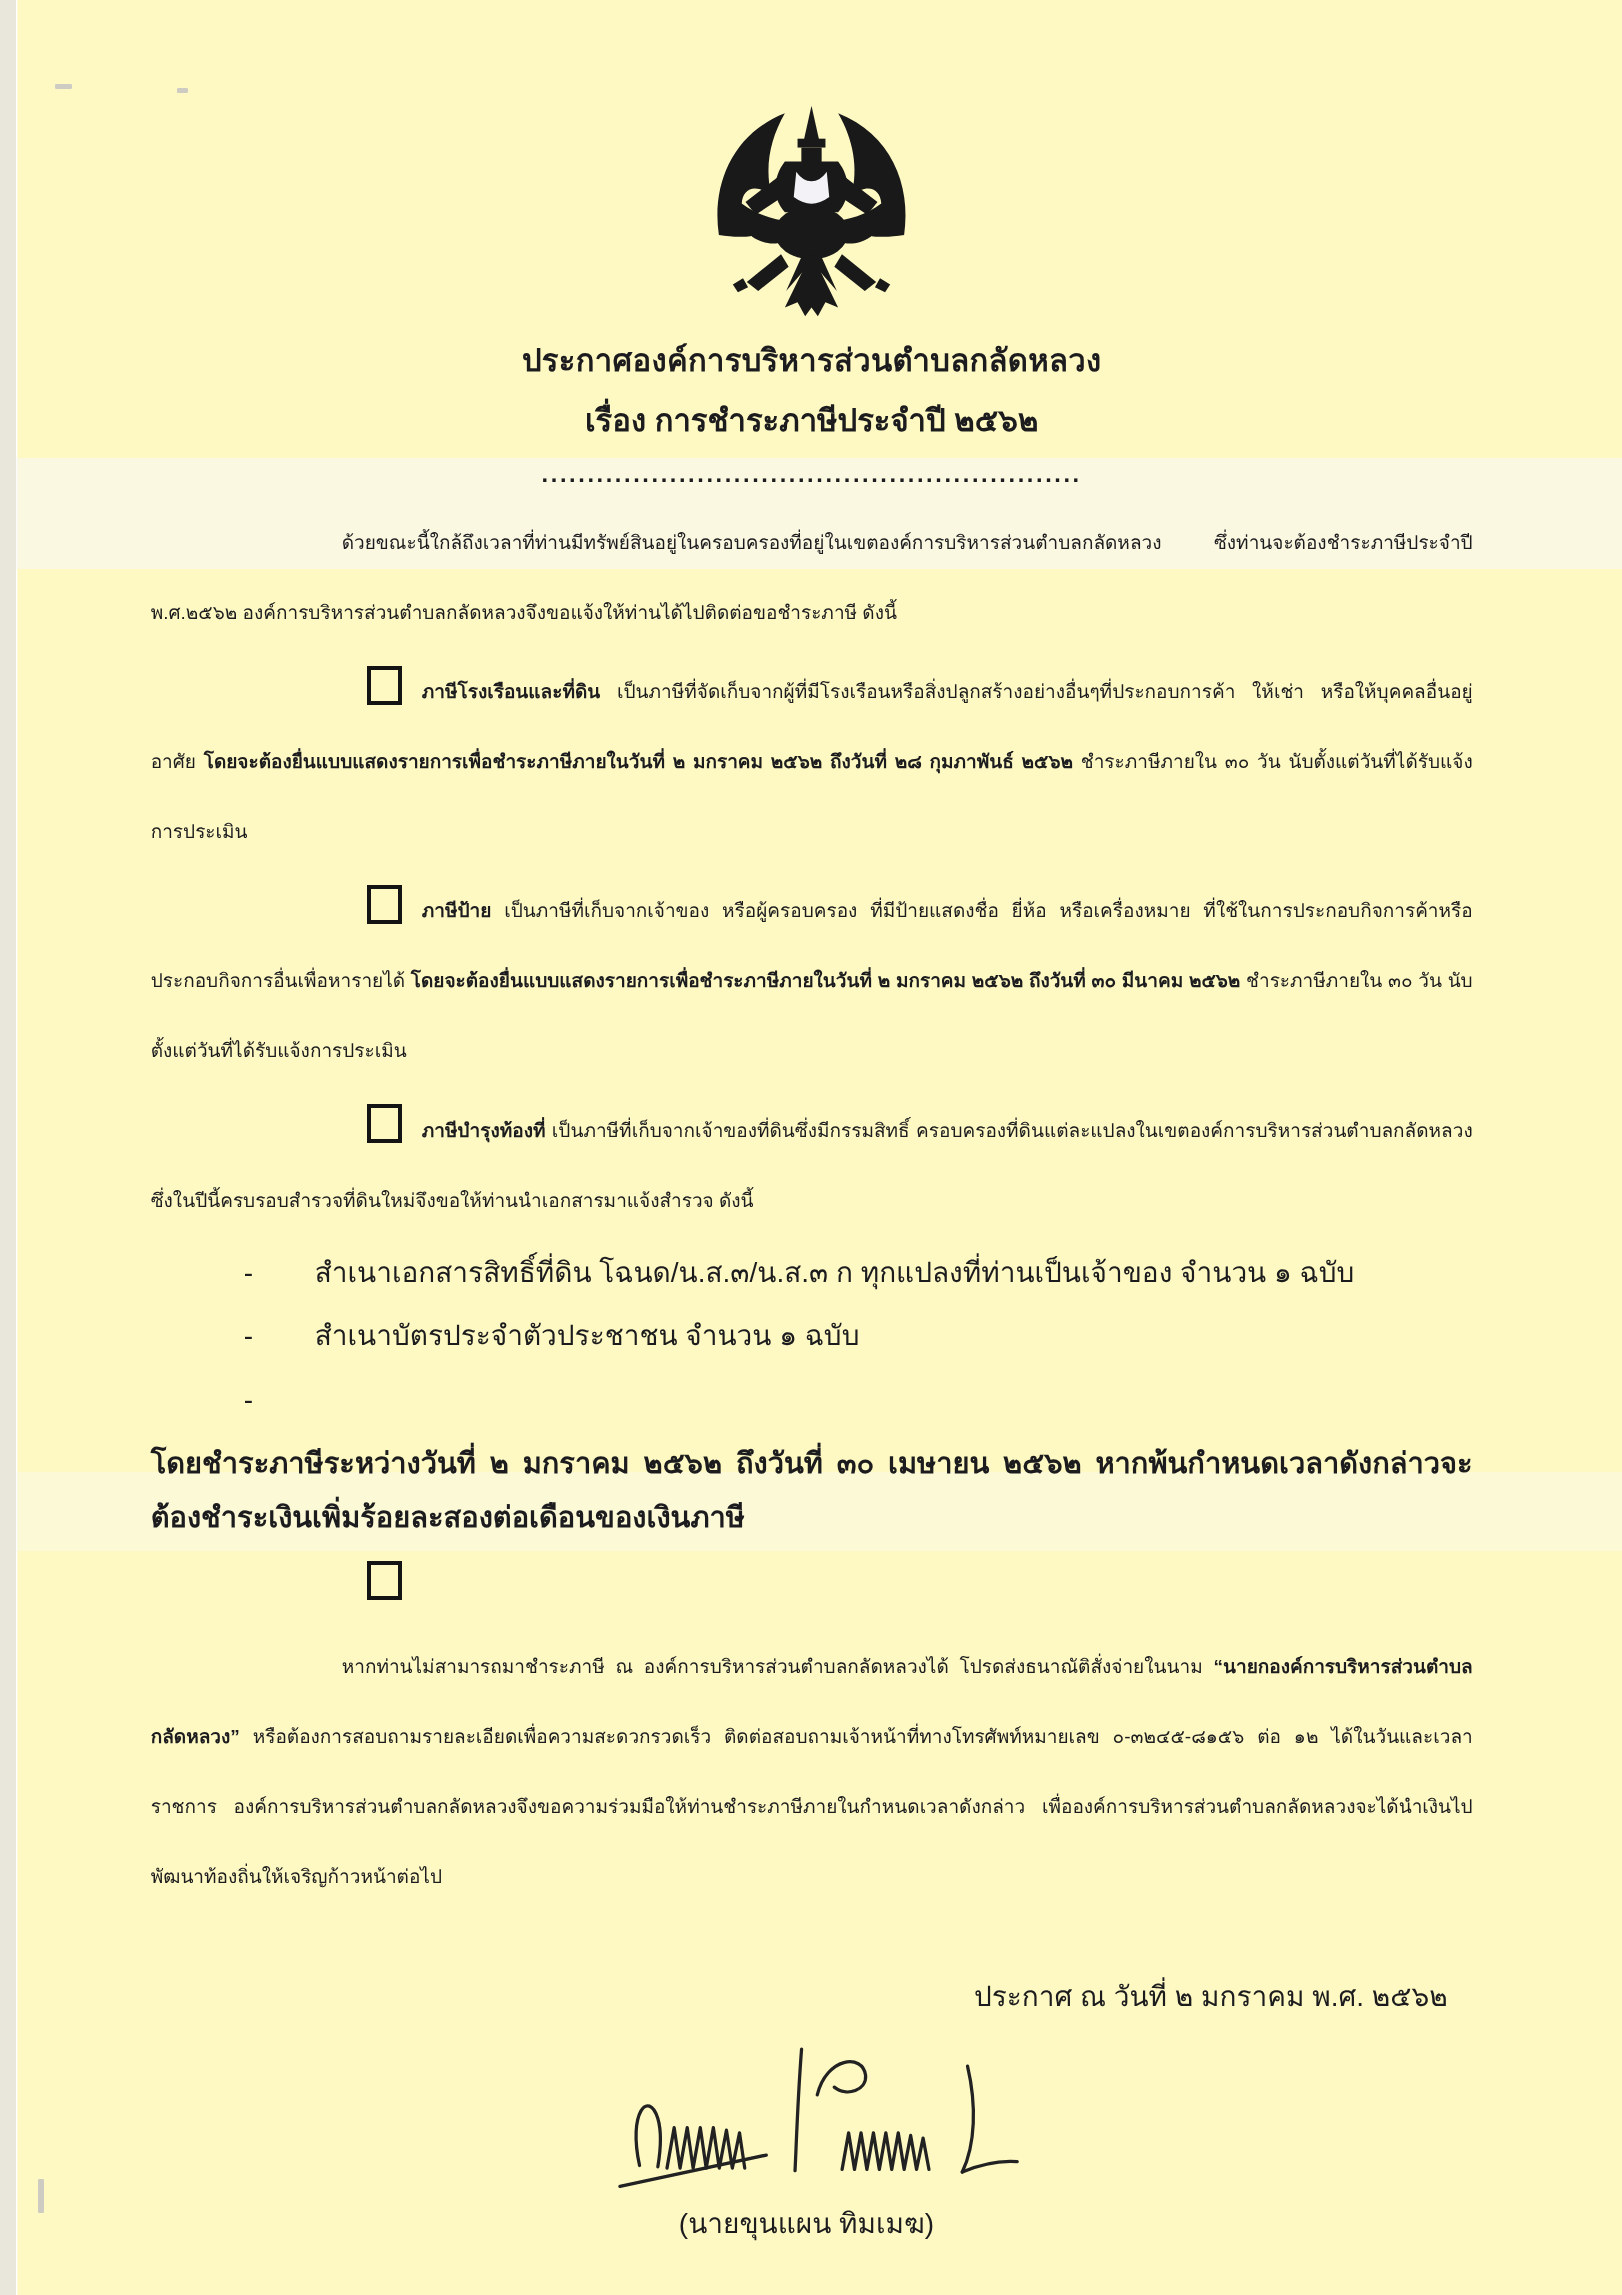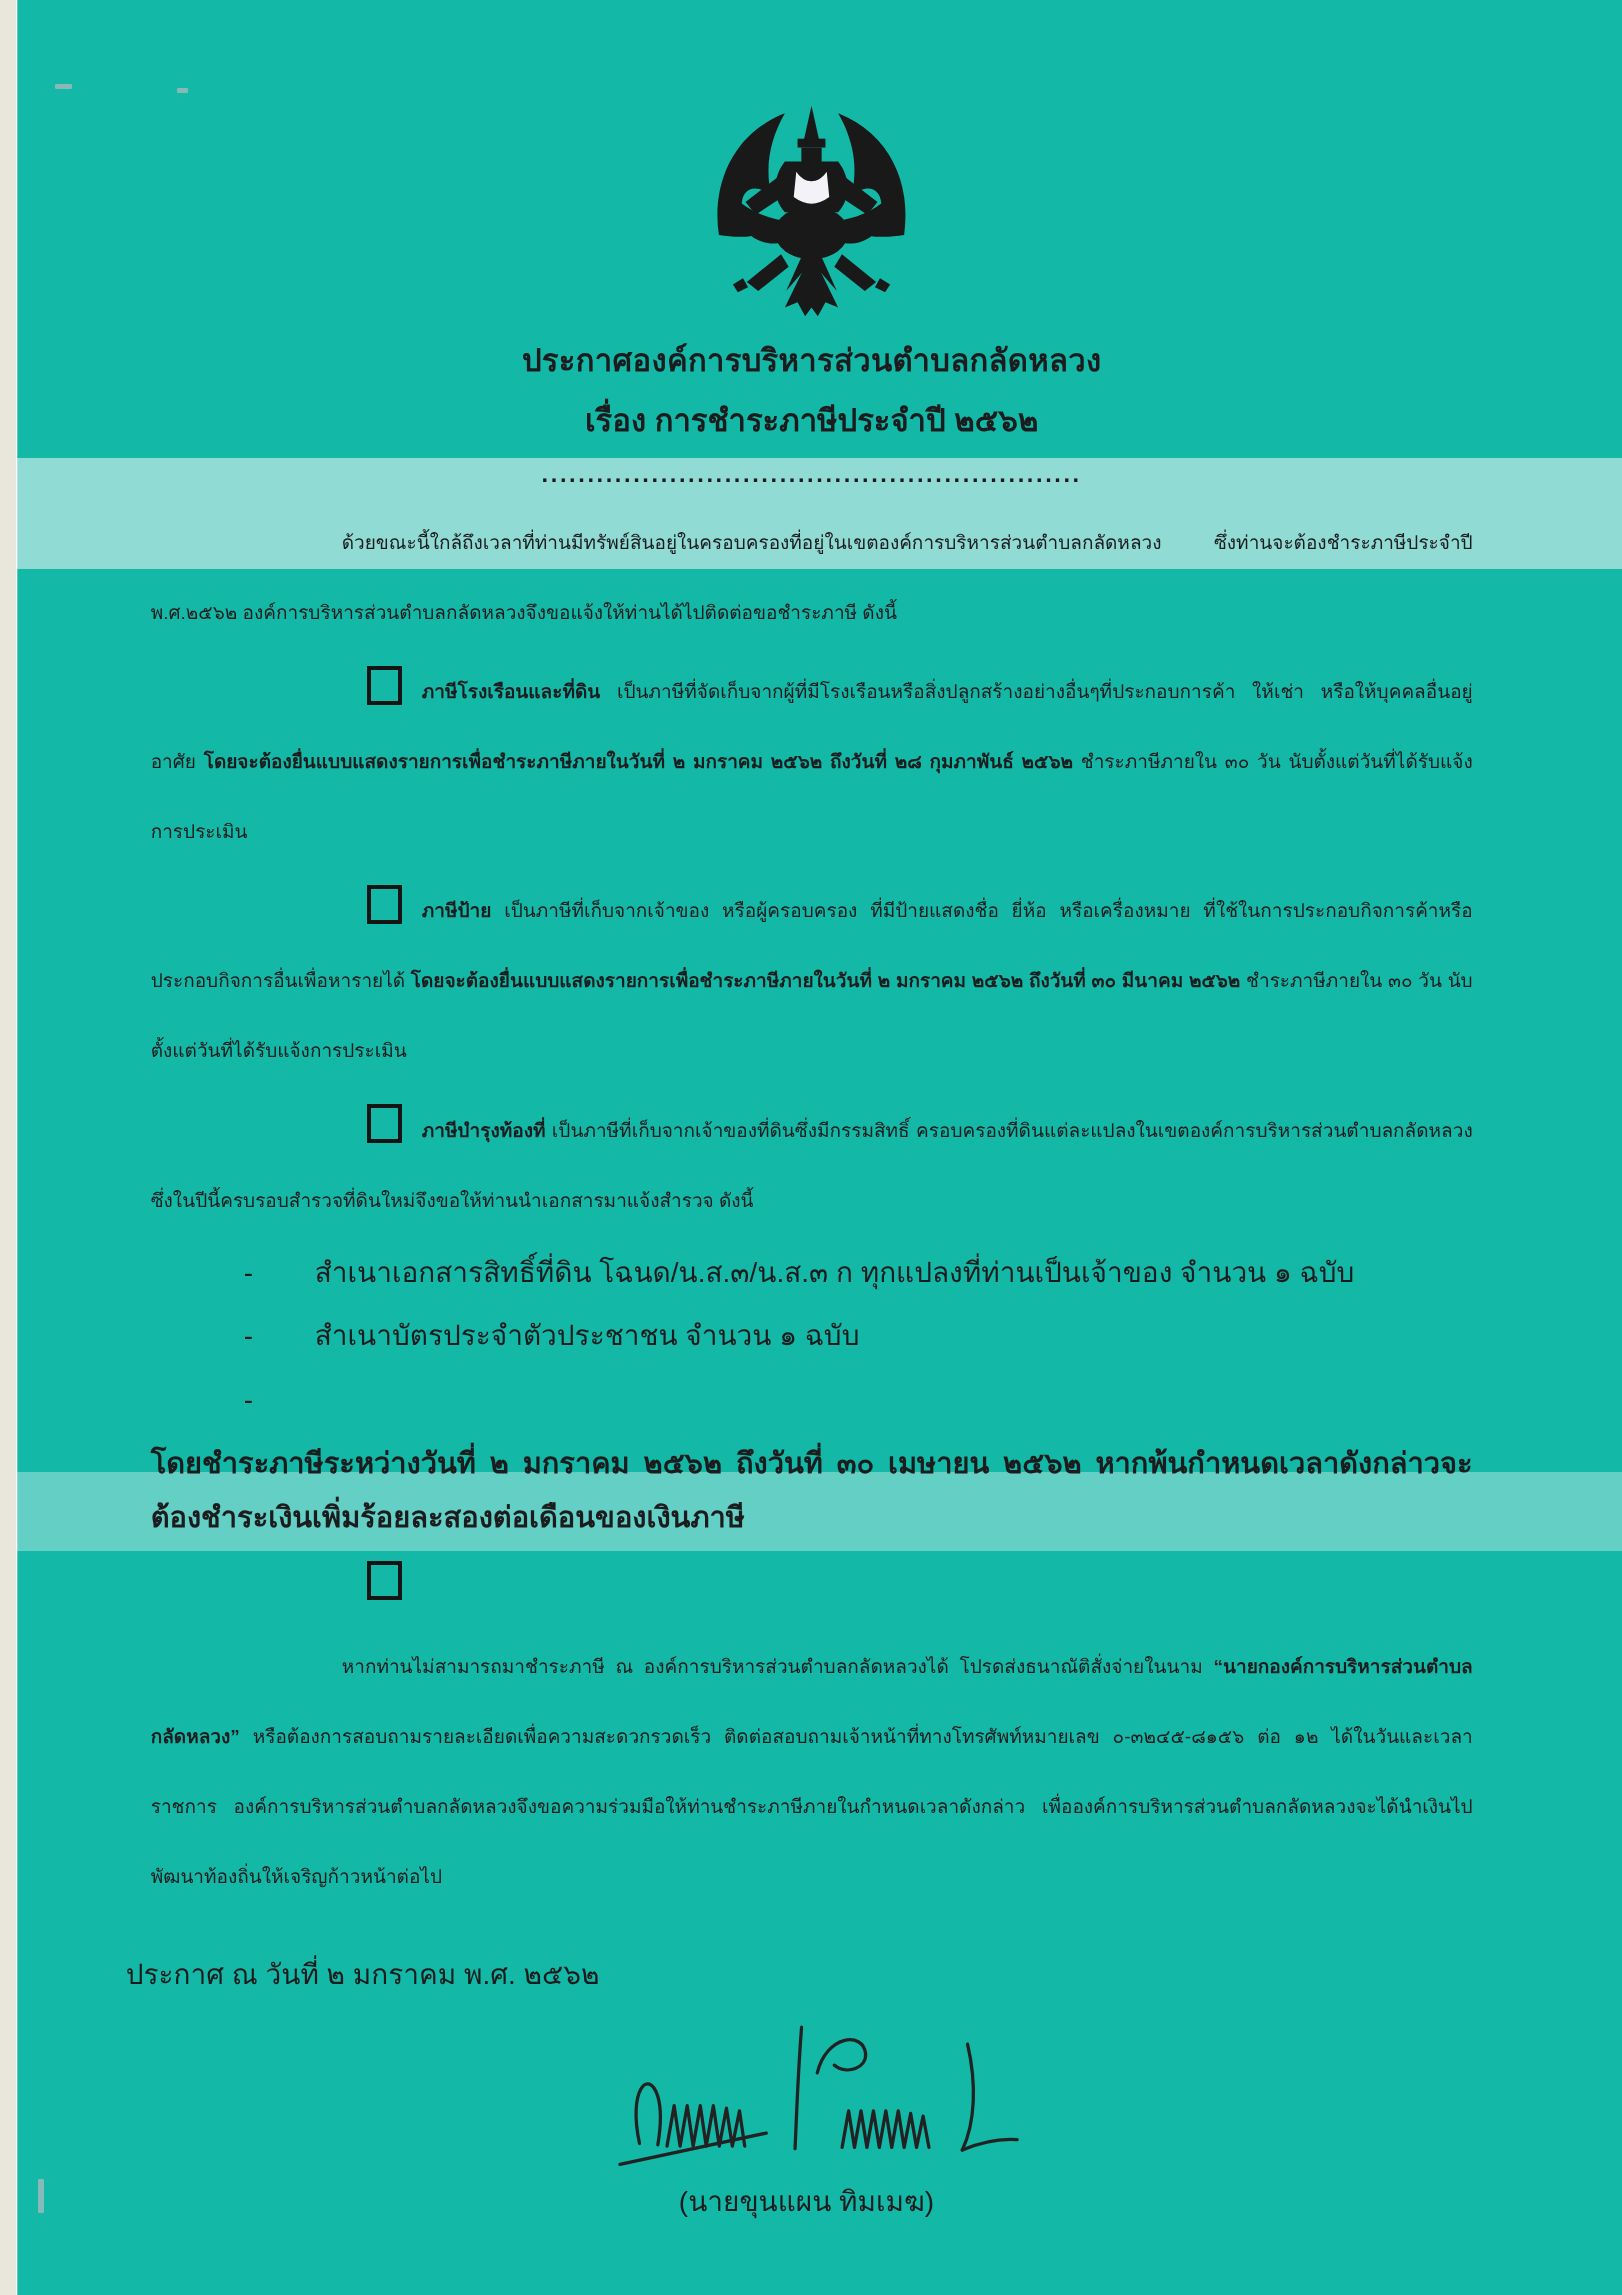--- a/index.html
+++ b/index.html
@@ -14,21 +14,21 @@
     font-family: "Liberation Sans", sans-serif;
     color: #1c1c1e;
     overflow: hidden;
   }
   .paper {
     position: absolute;
     left: 15.7px;
     top: 0;
     width: 1607px;
     height: 2295px;
-    background: #14b8a6;
+    background: #fef9c3;
     box-shadow: inset 1.3px 0 0 #ffffff;
   }
   .scan-band {
     position: absolute;
     left: 0;
     width: 100%;
     background: #f8f8fc;
     opacity: 0.55;
     pointer-events: none;
   }
@@ -112,22 +112,22 @@
   }
   .bold-para {
     font-size: 29px;
     line-height: 54px;
     font-weight: 700;
     text-align: justify;
     margin-top: 5.2px;
   }
   
   .proclamation {
-    margin-top: 40px;
-    text-align: left;
+    margin-top: 62px;
+    text-align: right;
     font-size: 28px;
     transform: translateX(-25px);
   }
   .signature-area {
     position: relative;
     height: 175px;
     margin-top: 5.2px;
   }
   .signature-area svg {
     position: absolute;

